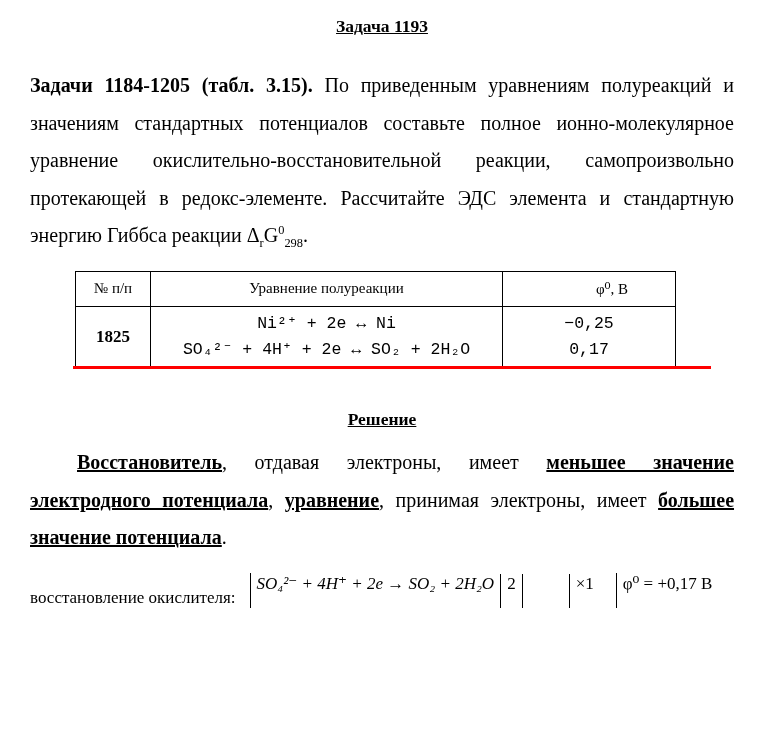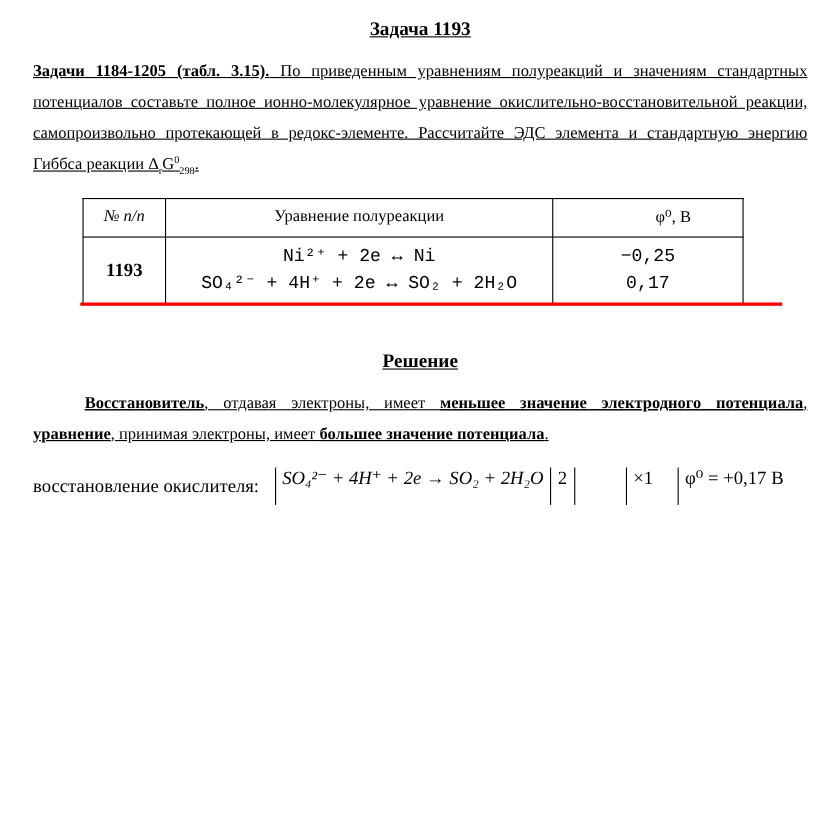--- a/index.html
+++ b/index.html
@@ -14,69 +14,68 @@
     width: 764px; height: 743px;
     padding: 12px 30px 0 30px;
     overflow: hidden;
     background: #fff;
   }
   .title, .subtitle {
     text-align: center;
     font-size: 17.5px;
     font-weight: bold;
   }
-  .title { margin: 4px 0 14px 0; }
+  .title { margin: 4px 0 30px 0; }
   .subtitle { margin: 40px 0 14px 0; }
   .u { text-decoration: underline; }
   .para {
-    font-size: 15px;
+    font-size: 20px;
     line-height: 1.88;
     text-align: justify;
     margin: 0 0 10px 0;
-    text-decoration: underline;
   }
   .indent { text-indent: 47px; }
   .bold { font-weight: bold; }
   .bu { font-weight: bold; text-decoration: underline; }
   sub, sup { font-size: 0.62em; line-height: 0; }
   
   .ptable {
     border-collapse: collapse;
     margin: 16px 0 0 45px;
   }
   .ptable th, .ptable td {
     border: 1.5px solid #000;
     text-align: center;
     vertical-align: middle;
   }
   .ptable th {
     font-weight: normal;
     font-size: 15px;
     height: 35px;
   }
-  .col-num { width: 75px; font-style: italic; }
+  .col-num { width: 75px; }
   .col-eq  { width: 352px; }
   .col-pot { width: 173px; padding-left: 46px; }
   .cell-num { font-size: 17px; font-weight: bold; }
   .cell-eq div, .cell-pot div {
     font-size: 16.5px;
     line-height: 1.55;
   }
   .cell-eq, .cell-pot { padding: 4px 0 5px 0; font-family: Liberation Mono, monospace; }
   .red-line {
     height: 3px;
     width: 638px;
     margin: -2px 0 0 43px;
     background: #ff0000;
   }
   .solution-block { margin-top: 2px; }
   
   .bottom-line {
     display: flex;
-    align-items: center;
+    align-items: flex-end;
     margin-top: 16px;
     font-size: 17px;
     white-space: nowrap;
   }
   .bl-label { margin-right: 14px; }
   .bl-eq {
     font-style: italic;
     border-left: 1.6px solid #000;
     padding: 0 6px 14px 6px;
   }
@@ -110,21 +109,21 @@
   <table class="ptable">
     <thead>
       <tr>
         <th class="col-num">№ п/п</th>
         <th class="col-eq">Уравнение полуреакции</th>
         <th class="col-pot">φ⁰, В</th>
       </tr>
     </thead>
     <tbody>
       <tr>
-        <td class="cell-num">1193</td>
+        <td class="cell-num">1825</td>
         <td class="cell-eq">
           <div>Ni²⁺ + 2e ↔ Ni</div>
           <div>SO₄²⁻ + 4H⁺ + 2e ↔ SO₂ + 2H₂O</div>
         </td>
         <td class="cell-pot">
           <div>−0,25</div>
           <div>0,17</div>
         </td>
       </tr>
     </tbody>

